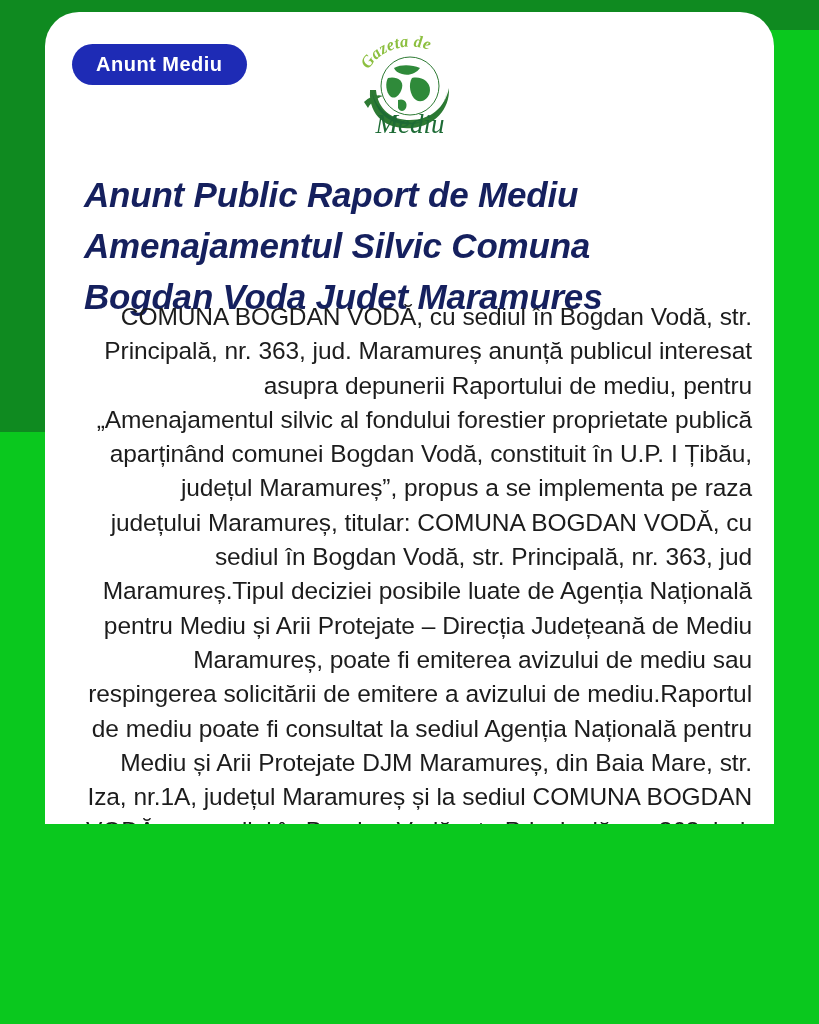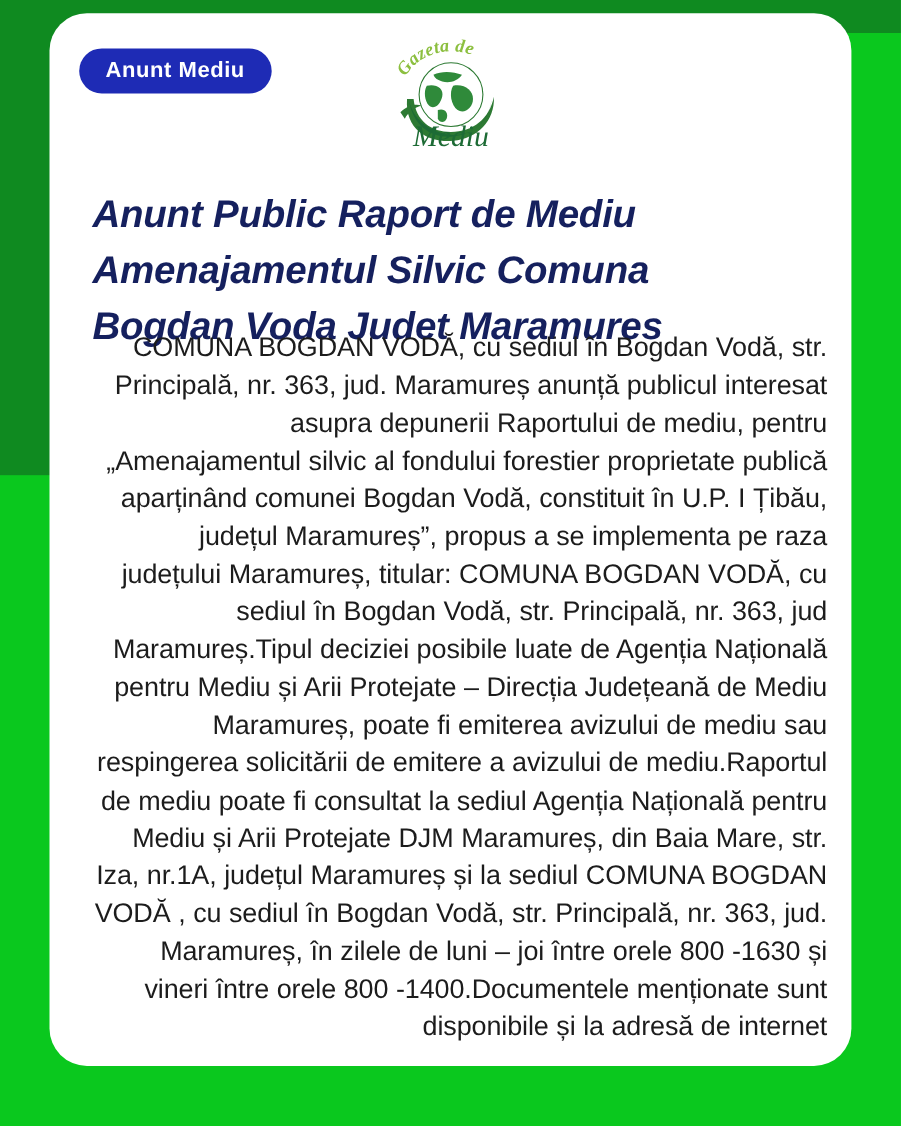--- a/index.html
+++ b/index.html
@@ -10,21 +10,21 @@
     width: 819px;
     height: 1024px;
     overflow: hidden;
     font-family: "Liberation Sans", sans-serif;
     background: #0ac81e;
   }
 
   .poster {
     position: relative;
     width: 819px;
-    height: 1024px;
+    height: 824px;
     overflow: hidden;
   }
 
   
   .bg-lower {
     position: absolute;
     left: 0; top: 0;
     width: 819px; height: 1024px;
     background: #0ac81e;
   }

